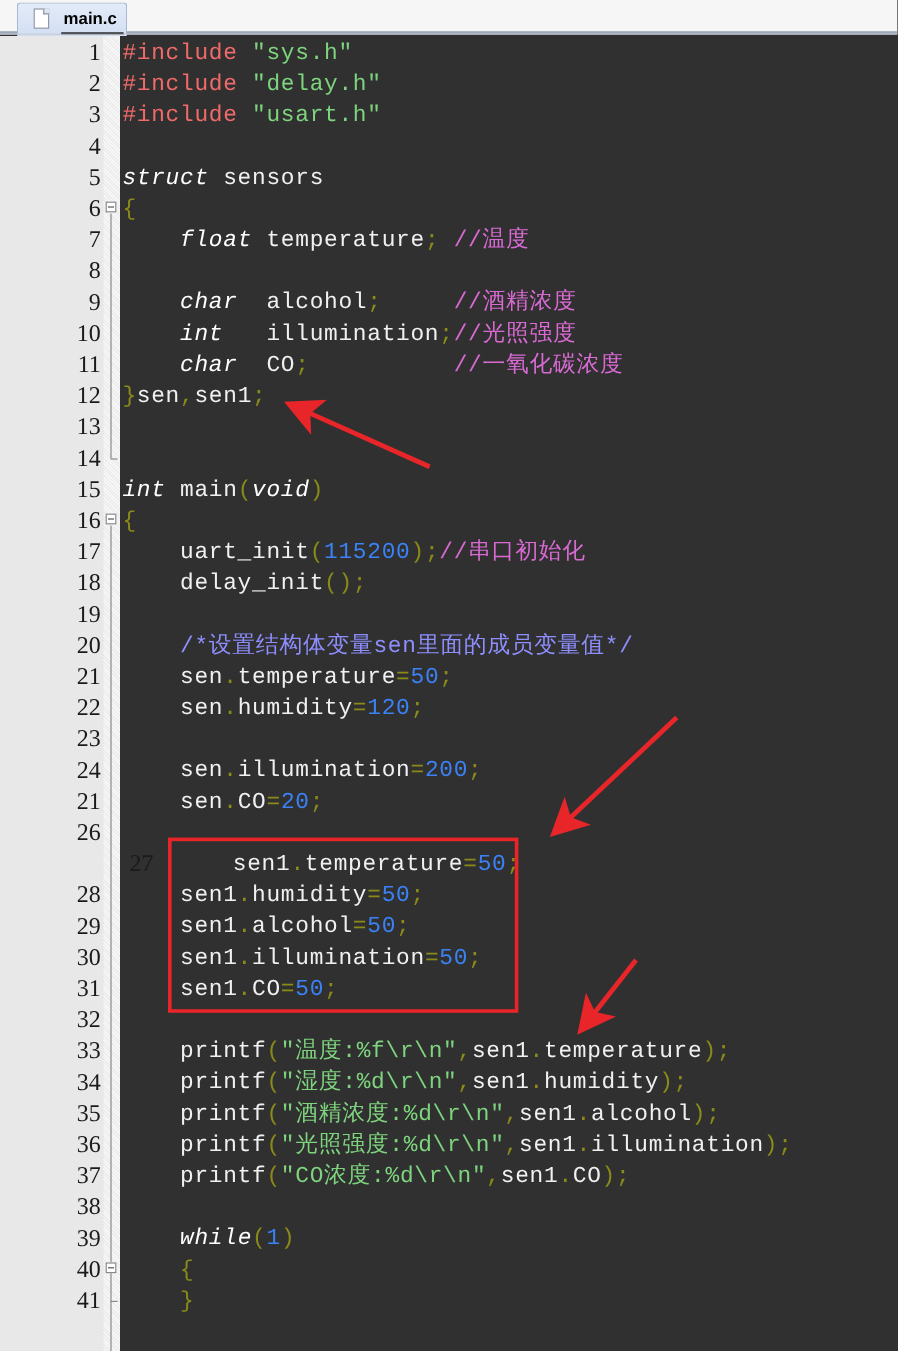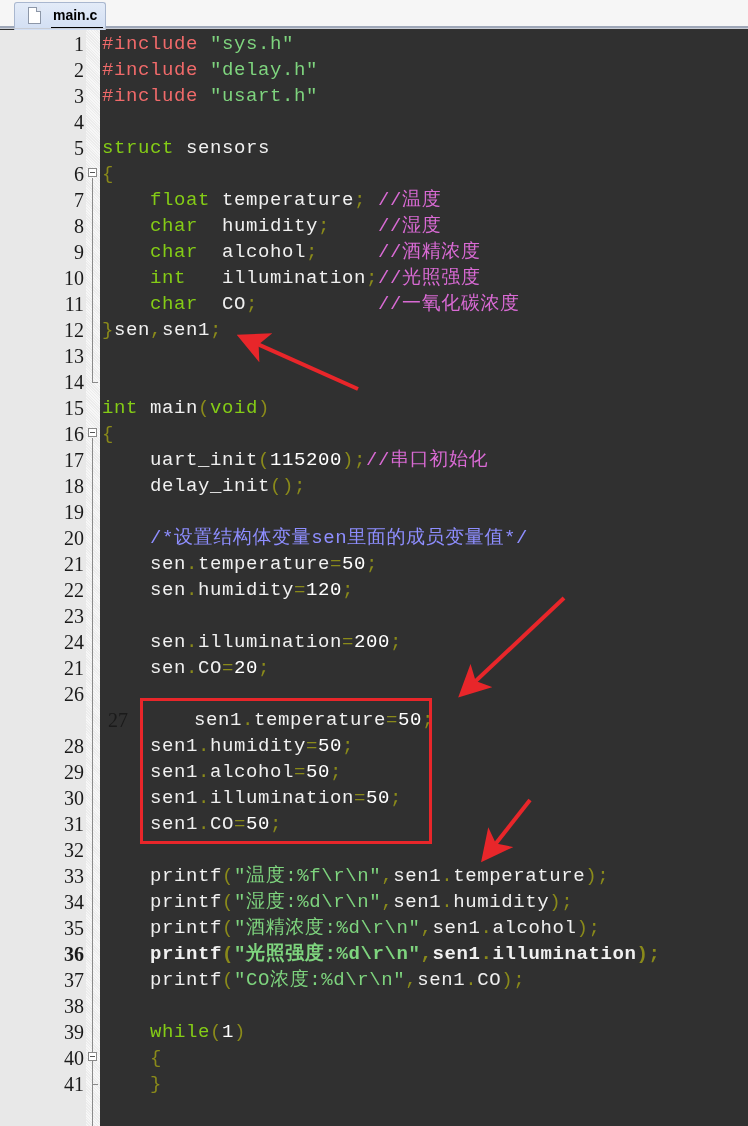--- a/index.html
+++ b/index.html
@@ -14,24 +14,24 @@
 
   .gutter { position:absolute; left:0; top:30px; width:86px; height:1096px; background:#e8e8e8; }
   .foldmargin { position:absolute; left:86px; top:30px; width:14px; height:1096px; background:#f4f4f4; background-image:repeating-linear-gradient(45deg,#ececec 0 1px,#f7f7f7 1px 2px); }
   .editor { position:absolute; left:100px; top:30px; width:648px; height:1096px; background:#303030; }
 
   .line { position:absolute; left:0; height:26px; width:748px; }
   .ln { position:absolute; left:0; width:84px; text-align:right; font-family:"Liberation Serif", serif; font-size:20px; color:#1a1a1a; line-height:26px; }
   .code { position:absolute; left:102px; font-size:19px; line-height:26px; white-space:pre; color:#f0f0f0; letter-spacing:0.6px; }
   .pp { color:#f06a6a; }
   .str { color:#7ed47e; }
-  .kw { color:#84cc16; }
+  .kw { color:#ffffff; font-style:italic; }
   .cm { color:#d96ad4; }
   .cmb { color:#8e8eff; }
-  .num { color:#ffffff; }
+  .num { color:#3b82f6; }
   .op { color:#8a8a1a; }
   .id { color:#f0f0f0; }
 
   .fold-box { position:absolute; left:88px; width:9px; height:9px; border:1px solid #8a8a8a; background:#fff; box-sizing:border-box; }
   .fold-box::after { content:""; position:absolute; left:1px; top:3px; width:5px; height:1px; background:#555; }
   .fold-line { position:absolute; left:92px; width:1px; background:#8a8a8a; }
   .fold-end { position:absolute; left:92px; width:6px; height:1px; background:#8a8a8a; }
 
   .highlight-box { position:absolute; left:140px; top:698px; width:292px; height:146px; border:3px solid #e8262a; box-sizing:border-box; }
   svg.arrows { position:absolute; left:0; top:0; width:748px; height:1126px; pointer-events:none; }
@@ -75,21 +75,20 @@
     <div class="line" style="top: 161px;">
       <span class="ln">6</span>
       <span class="code"><span class="op">{</span></span>
     </div>
     <div class="line" style="top: 187px;">
       <span class="ln">7</span>
       <span class="code"><span class="id">    </span><span class="kw">float</span><span class="id"> temperature</span><span class="op">;</span><span class="cm"> //温度</span></span>
     </div>
     <div class="line" style="top: 213px;">
       <span class="ln">8</span>
-      <span class="code"><span class="id">    </span><span class="kw">char</span><span class="id">  humidity</span><span class="op">;</span><span class="cm">    //湿度</span></span>
     </div>
     <div class="line" style="top: 239px;">
       <span class="ln">9</span>
       <span class="code"><span class="id">    </span><span class="kw">char</span><span class="id">  alcohol</span><span class="op">;</span><span class="cm">     //酒精浓度</span></span>
     </div>
     <div class="line" style="top: 265px;">
       <span class="ln">10</span>
       <span class="code"><span class="id">    </span><span class="kw">int</span><span class="id">   illumination</span><span class="op">;</span><span class="cm">//光照强度</span></span>
     </div>
     <div class="line" style="top: 291px;">
@@ -184,21 +183,21 @@
       <span class="code"><span class="id">    printf</span><span class="op">(</span><span class="str">"温度:%f\r\n"</span><span class="op">,</span><span class="id">sen1</span><span class="op">.</span><span class="id">temperature</span><span class="op">);</span></span>
     </div>
     <div class="line" style="top: 889px;">
       <span class="ln">34</span>
       <span class="code"><span class="id">    printf</span><span class="op">(</span><span class="str">"湿度:%d\r\n"</span><span class="op">,</span><span class="id">sen1</span><span class="op">.</span><span class="id">humidity</span><span class="op">);</span></span>
     </div>
     <div class="line" style="top: 915px;">
       <span class="ln">35</span>
       <span class="code"><span class="id">    printf</span><span class="op">(</span><span class="str">"酒精浓度:%d\r\n"</span><span class="op">,</span><span class="id">sen1</span><span class="op">.</span><span class="id">alcohol</span><span class="op">);</span></span>
     </div>
-    <div class="line" style="top: 941px; font-weight: bold;">
+    <div class="line" style="top: 941px;">
       <span class="ln">36</span>
       <span class="code"><span class="id">    printf</span><span class="op">(</span><span class="str">"光照强度:%d\r\n"</span><span class="op">,</span><span class="id">sen1</span><span class="op">.</span><span class="id">illumination</span><span class="op">);</span></span>
     </div>
     <div class="line" style="top: 967px;">
       <span class="ln">37</span>
       <span class="code"><span class="id">    printf</span><span class="op">(</span><span class="str">"CO浓度:%d\r\n"</span><span class="op">,</span><span class="id">sen1</span><span class="op">.</span><span class="id">CO</span><span class="op">);</span></span>
     </div>
     <div class="line" style="top: 993px;">
       <span class="ln">38</span>
       <span class="code"></span>

